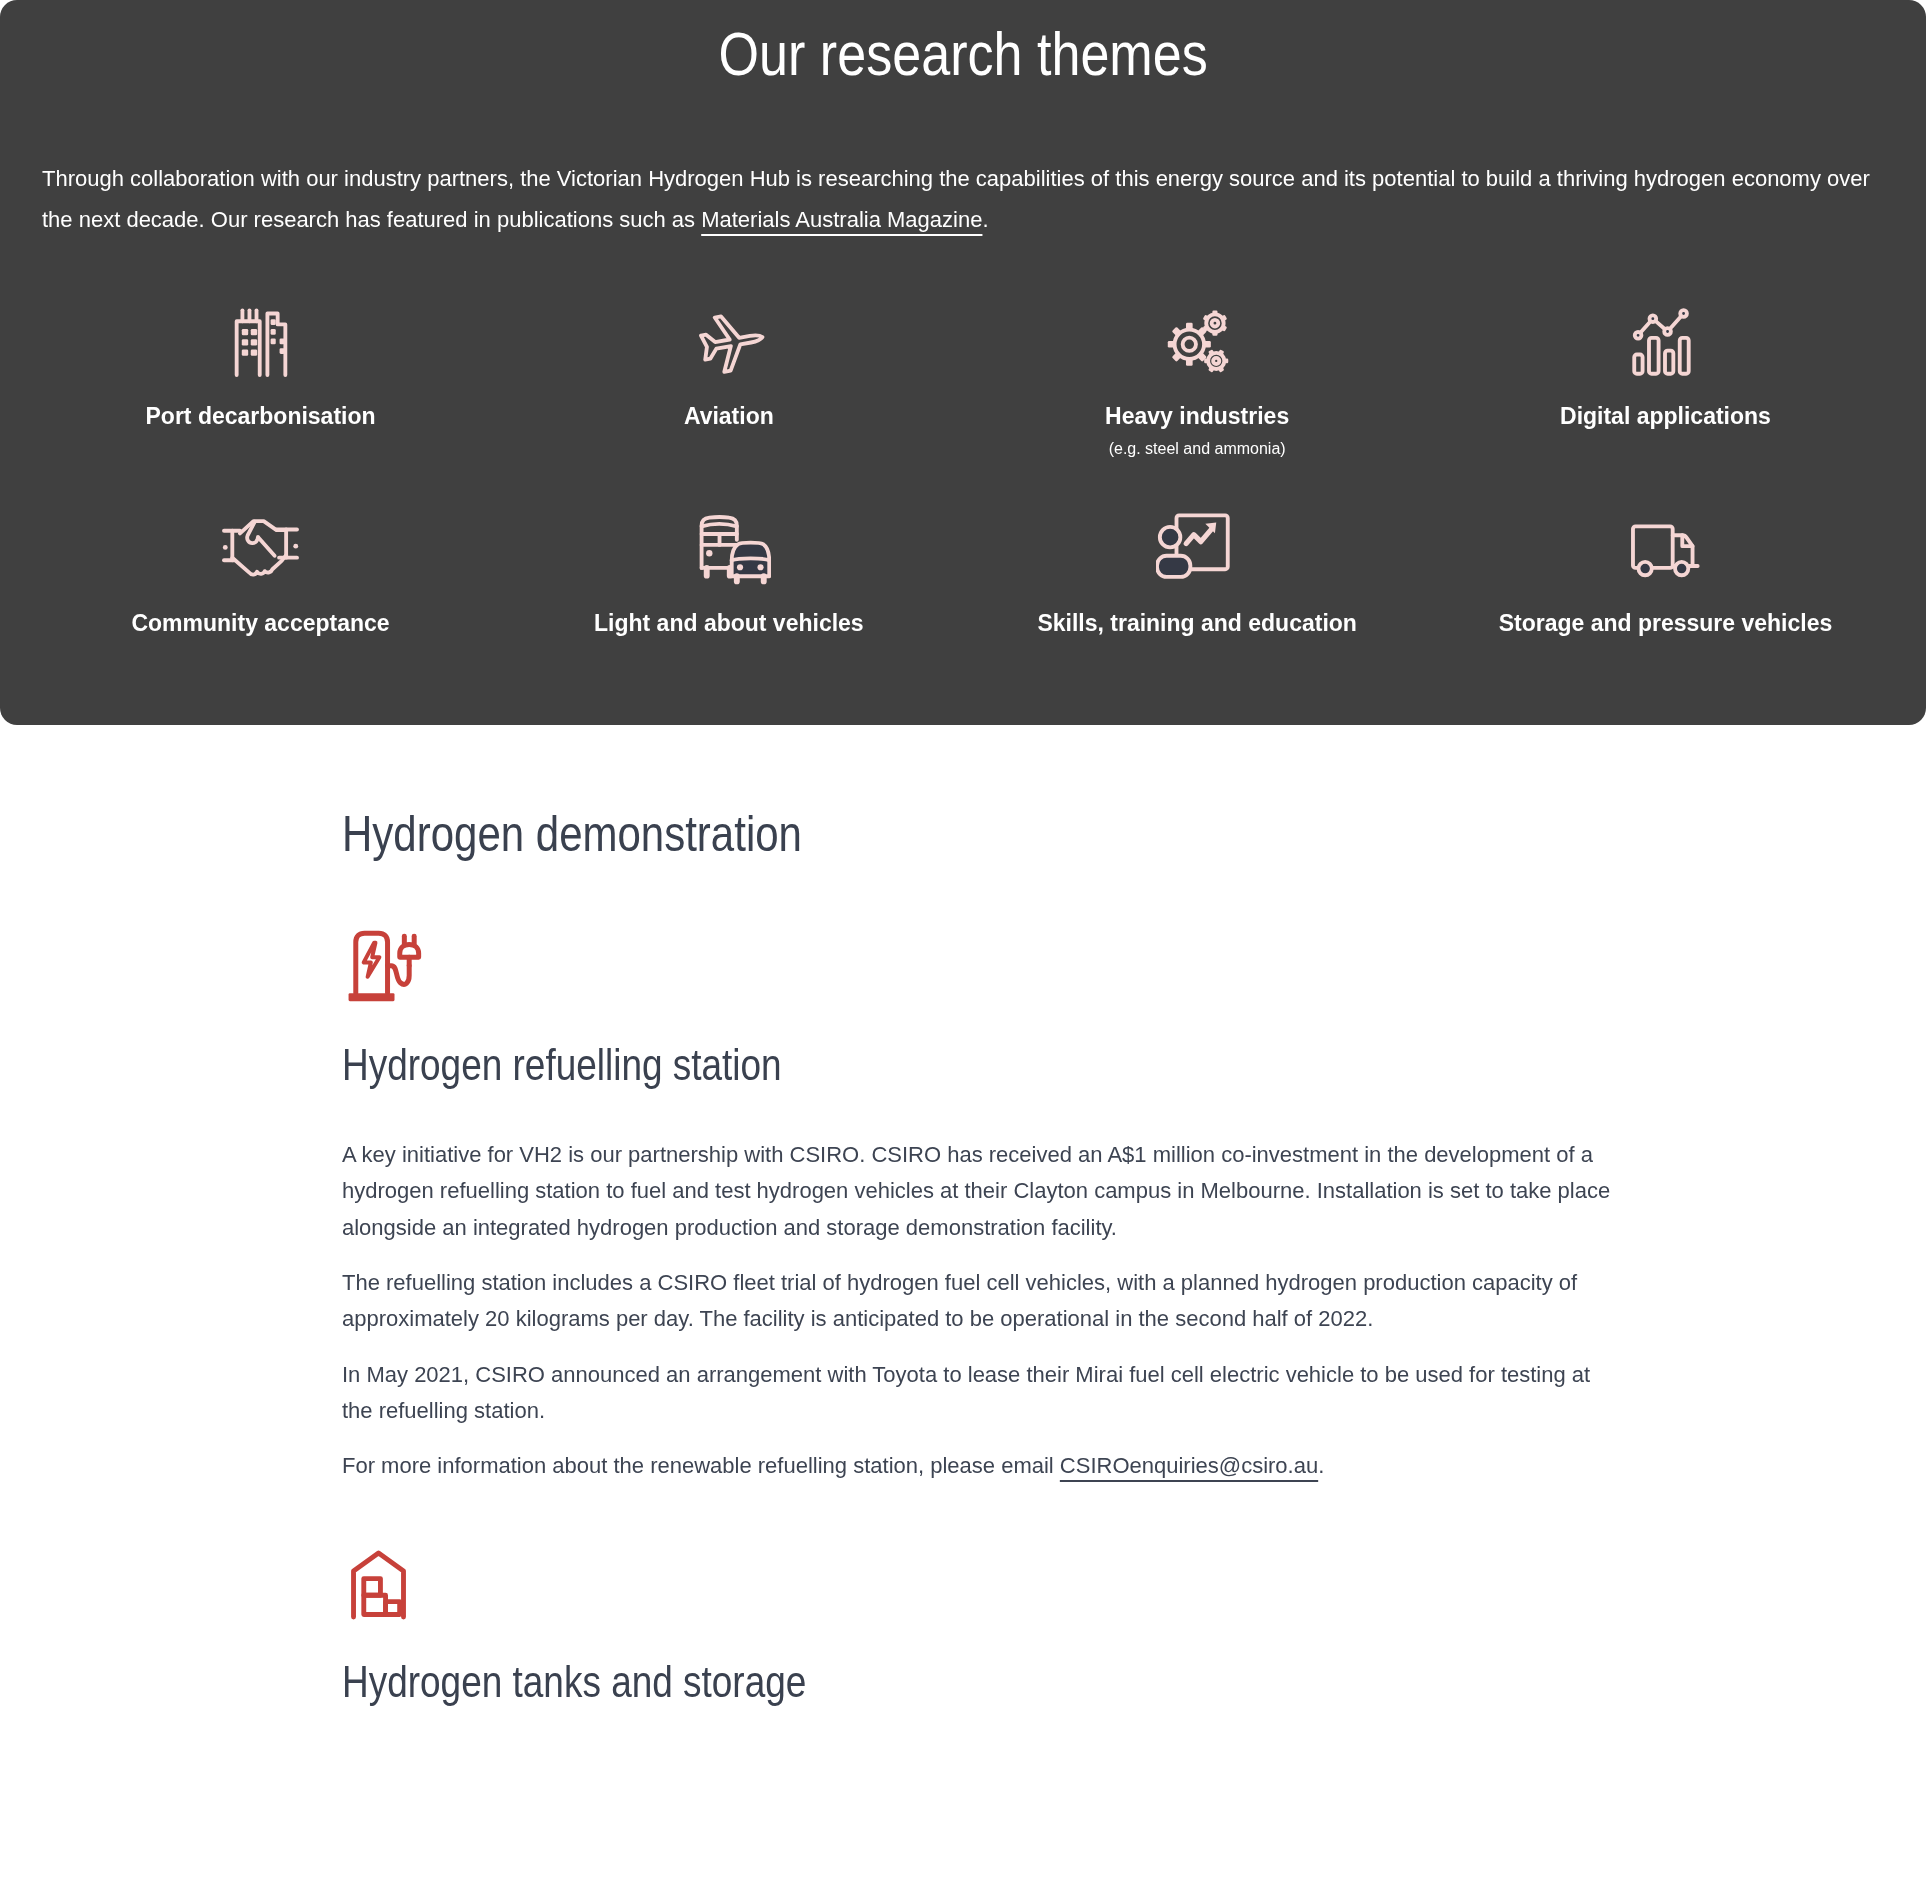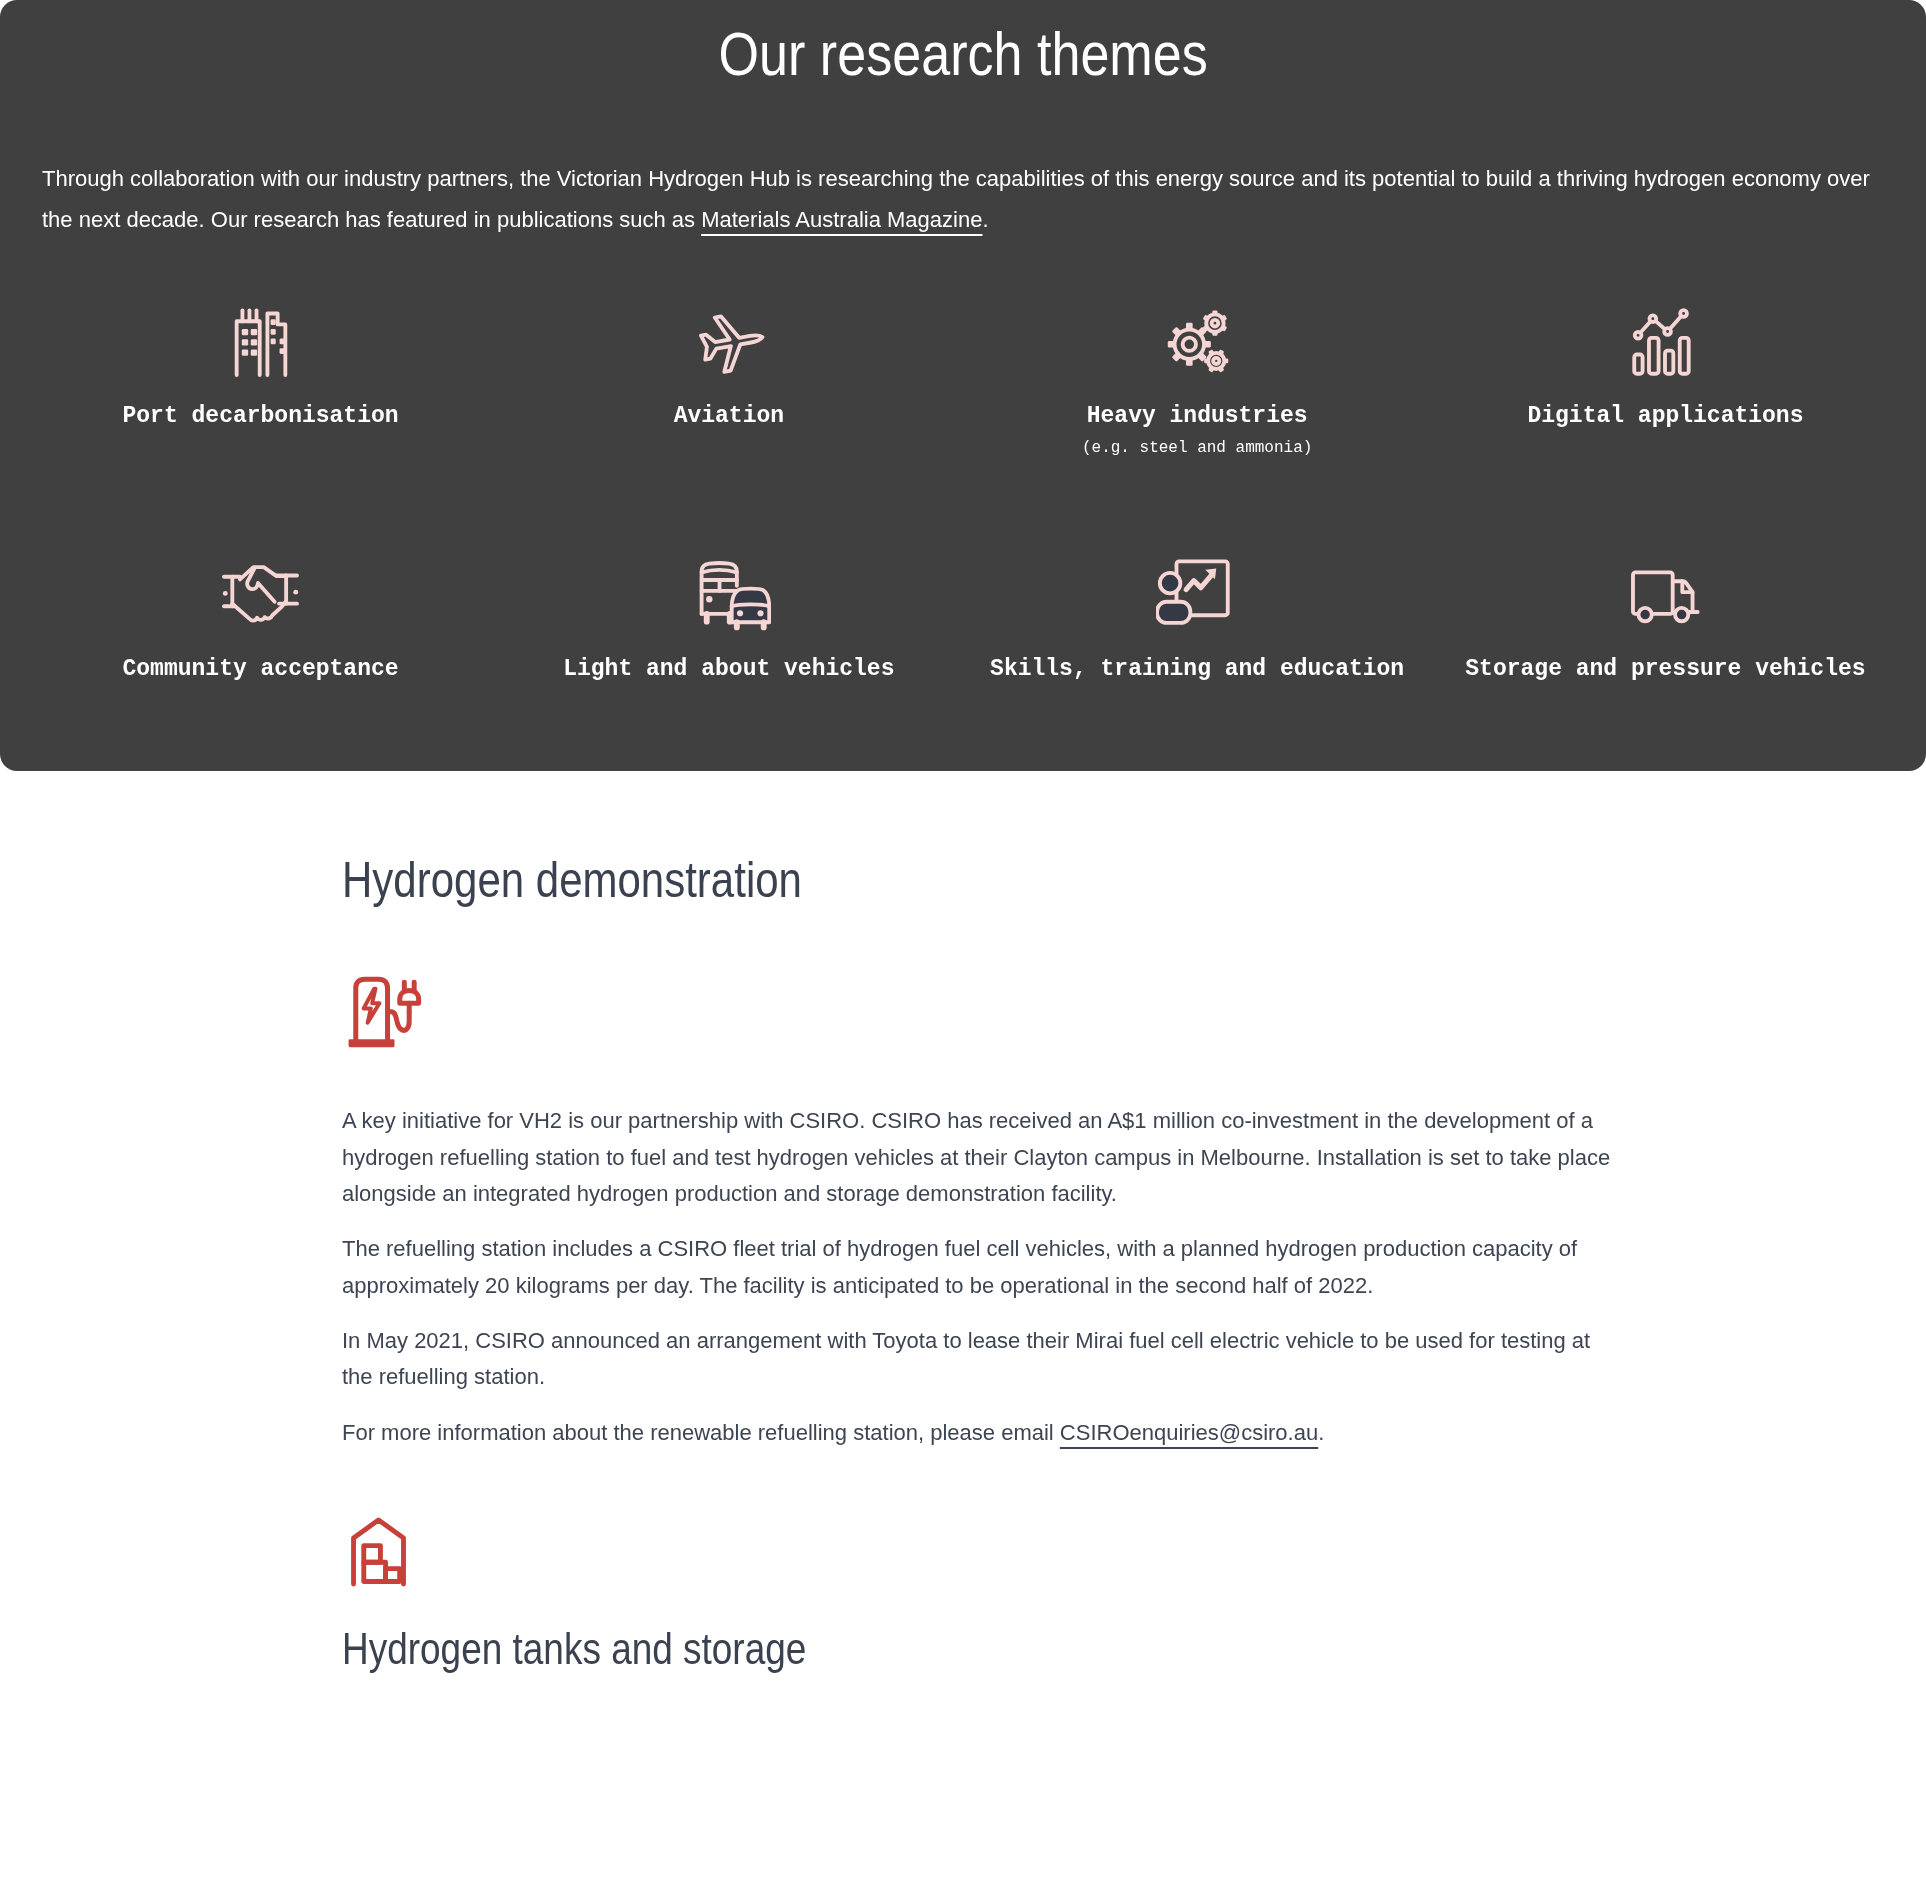--- a/index.html
+++ b/index.html
@@ -47,24 +47,23 @@
   .hero-link {
     color: #ffffff;
     text-decoration: underline;
     text-decoration-thickness: 1.8px;
     text-underline-offset: 7.3px;
     cursor: pointer;
   }
   .themes-grid {
     display: grid;
     grid-template-columns: repeat(4, 1fr);
-    row-gap: 84px;
+    row-gap: 38px;
     margin-top: 48px;
     padding: 0 26.4px;
-    font-family: Liberation Mono, monospace;
   }
   .theme-cell { text-align: center; }
   .icon-box {
     height: 95px;
     display: flex;
     align-items: flex-end;
     justify-content: center;
   }
   .theme-label {
     margin-top: 19px;
@@ -313,20 +312,21 @@
       <rect class="fillr" x="5" y="52" width="35" height="6" rx="1"></rect>
       <path d="M24.5 13.5 L16.5 28.5 H22 L19.5 39.5 L28.5 24.5 H23 L25.5 13.5 Z" stroke-width="3"></path>
       <path d="M47.5 8.5 V14.5"></path>
       <path d="M55 8.5 V14.5"></path>
       <path d="M44 21.5 C44 17.3 47 14.8 51.2 14.8 C55.4 14.8 58.4 17.3 58.4 21.5 V24.5 H44 Z"></path>
       <path d="M51.2 24.5 V31"></path>
       <path d="M34.7 31 H37.5 C42.5 31 40.5 40.5 44.5 44 C48 47 51.2 44 51.2 38.5 V31"></path>
     </svg>
   </div>
 
+  <h3><span class="cond-left">Hydrogen refuelling station</span></h3>
 
   <p class="first-para">A key initiative for VH2 is our partnership with CSIRO. CSIRO has received an A$1 million co-investment in the development of a hydrogen refuelling station to fuel and test hydrogen vehicles at their Clayton campus in Melbourne. Installation is set to take place alongside an integrated hydrogen production and storage demonstration facility.</p>
   <p>The refuelling station includes a CSIRO fleet trial of hydrogen fuel cell vehicles, with a planned hydrogen production capacity of approximately 20 kilograms per day. The facility is anticipated to be operational in the second half of 2022.</p>
   <p>In May 2021, CSIRO announced an arrangement with Toyota to lease their Mirai fuel cell electric vehicle to be used for testing at the refuelling station.</p>
   <p><span>For more information about the renewable refuelling station, please email </span><a class="dark-link">CSIROenquiries@csiro.au</a><span>.</span></p>
 
   <div class="red-icon-box second">
     <svg class="ricon" width="82" height="82" viewBox="0 0 64 64" stroke-width="3.4">
       <path d="M9 57 V21 L28.5 7 L48 21 V57"></path>
       <rect x="17" y="27" width="13" height="13"></rect>

